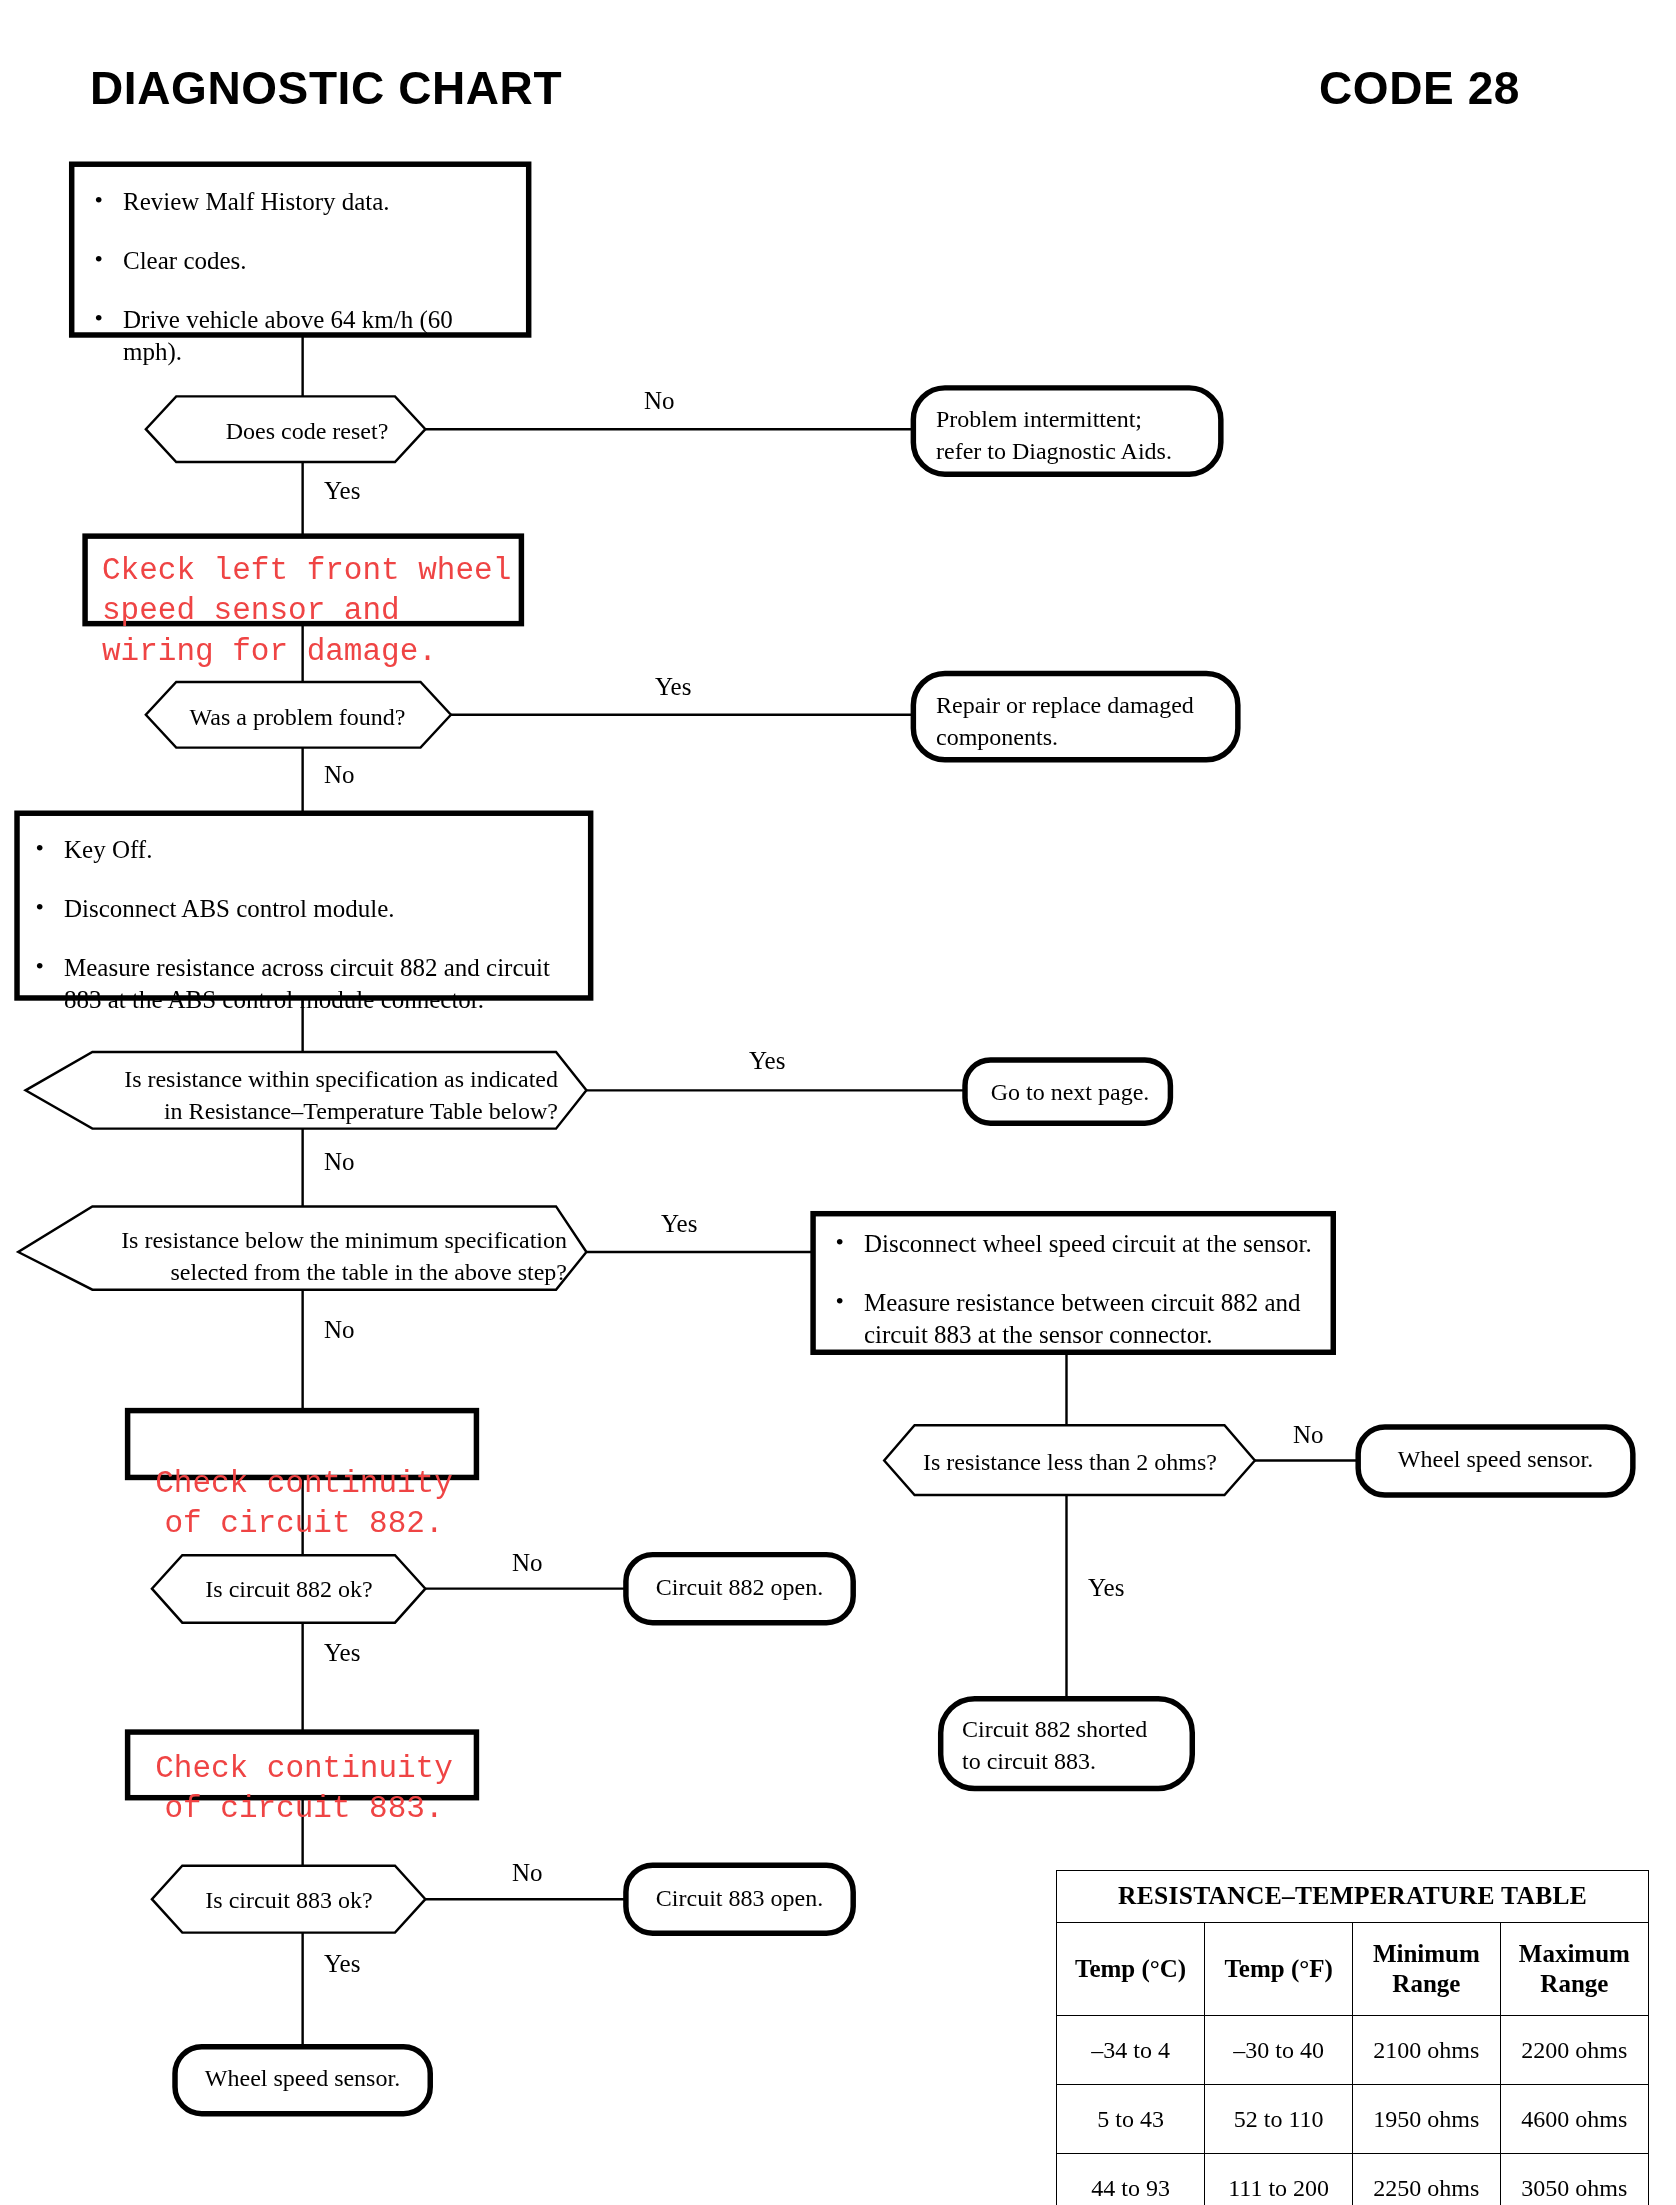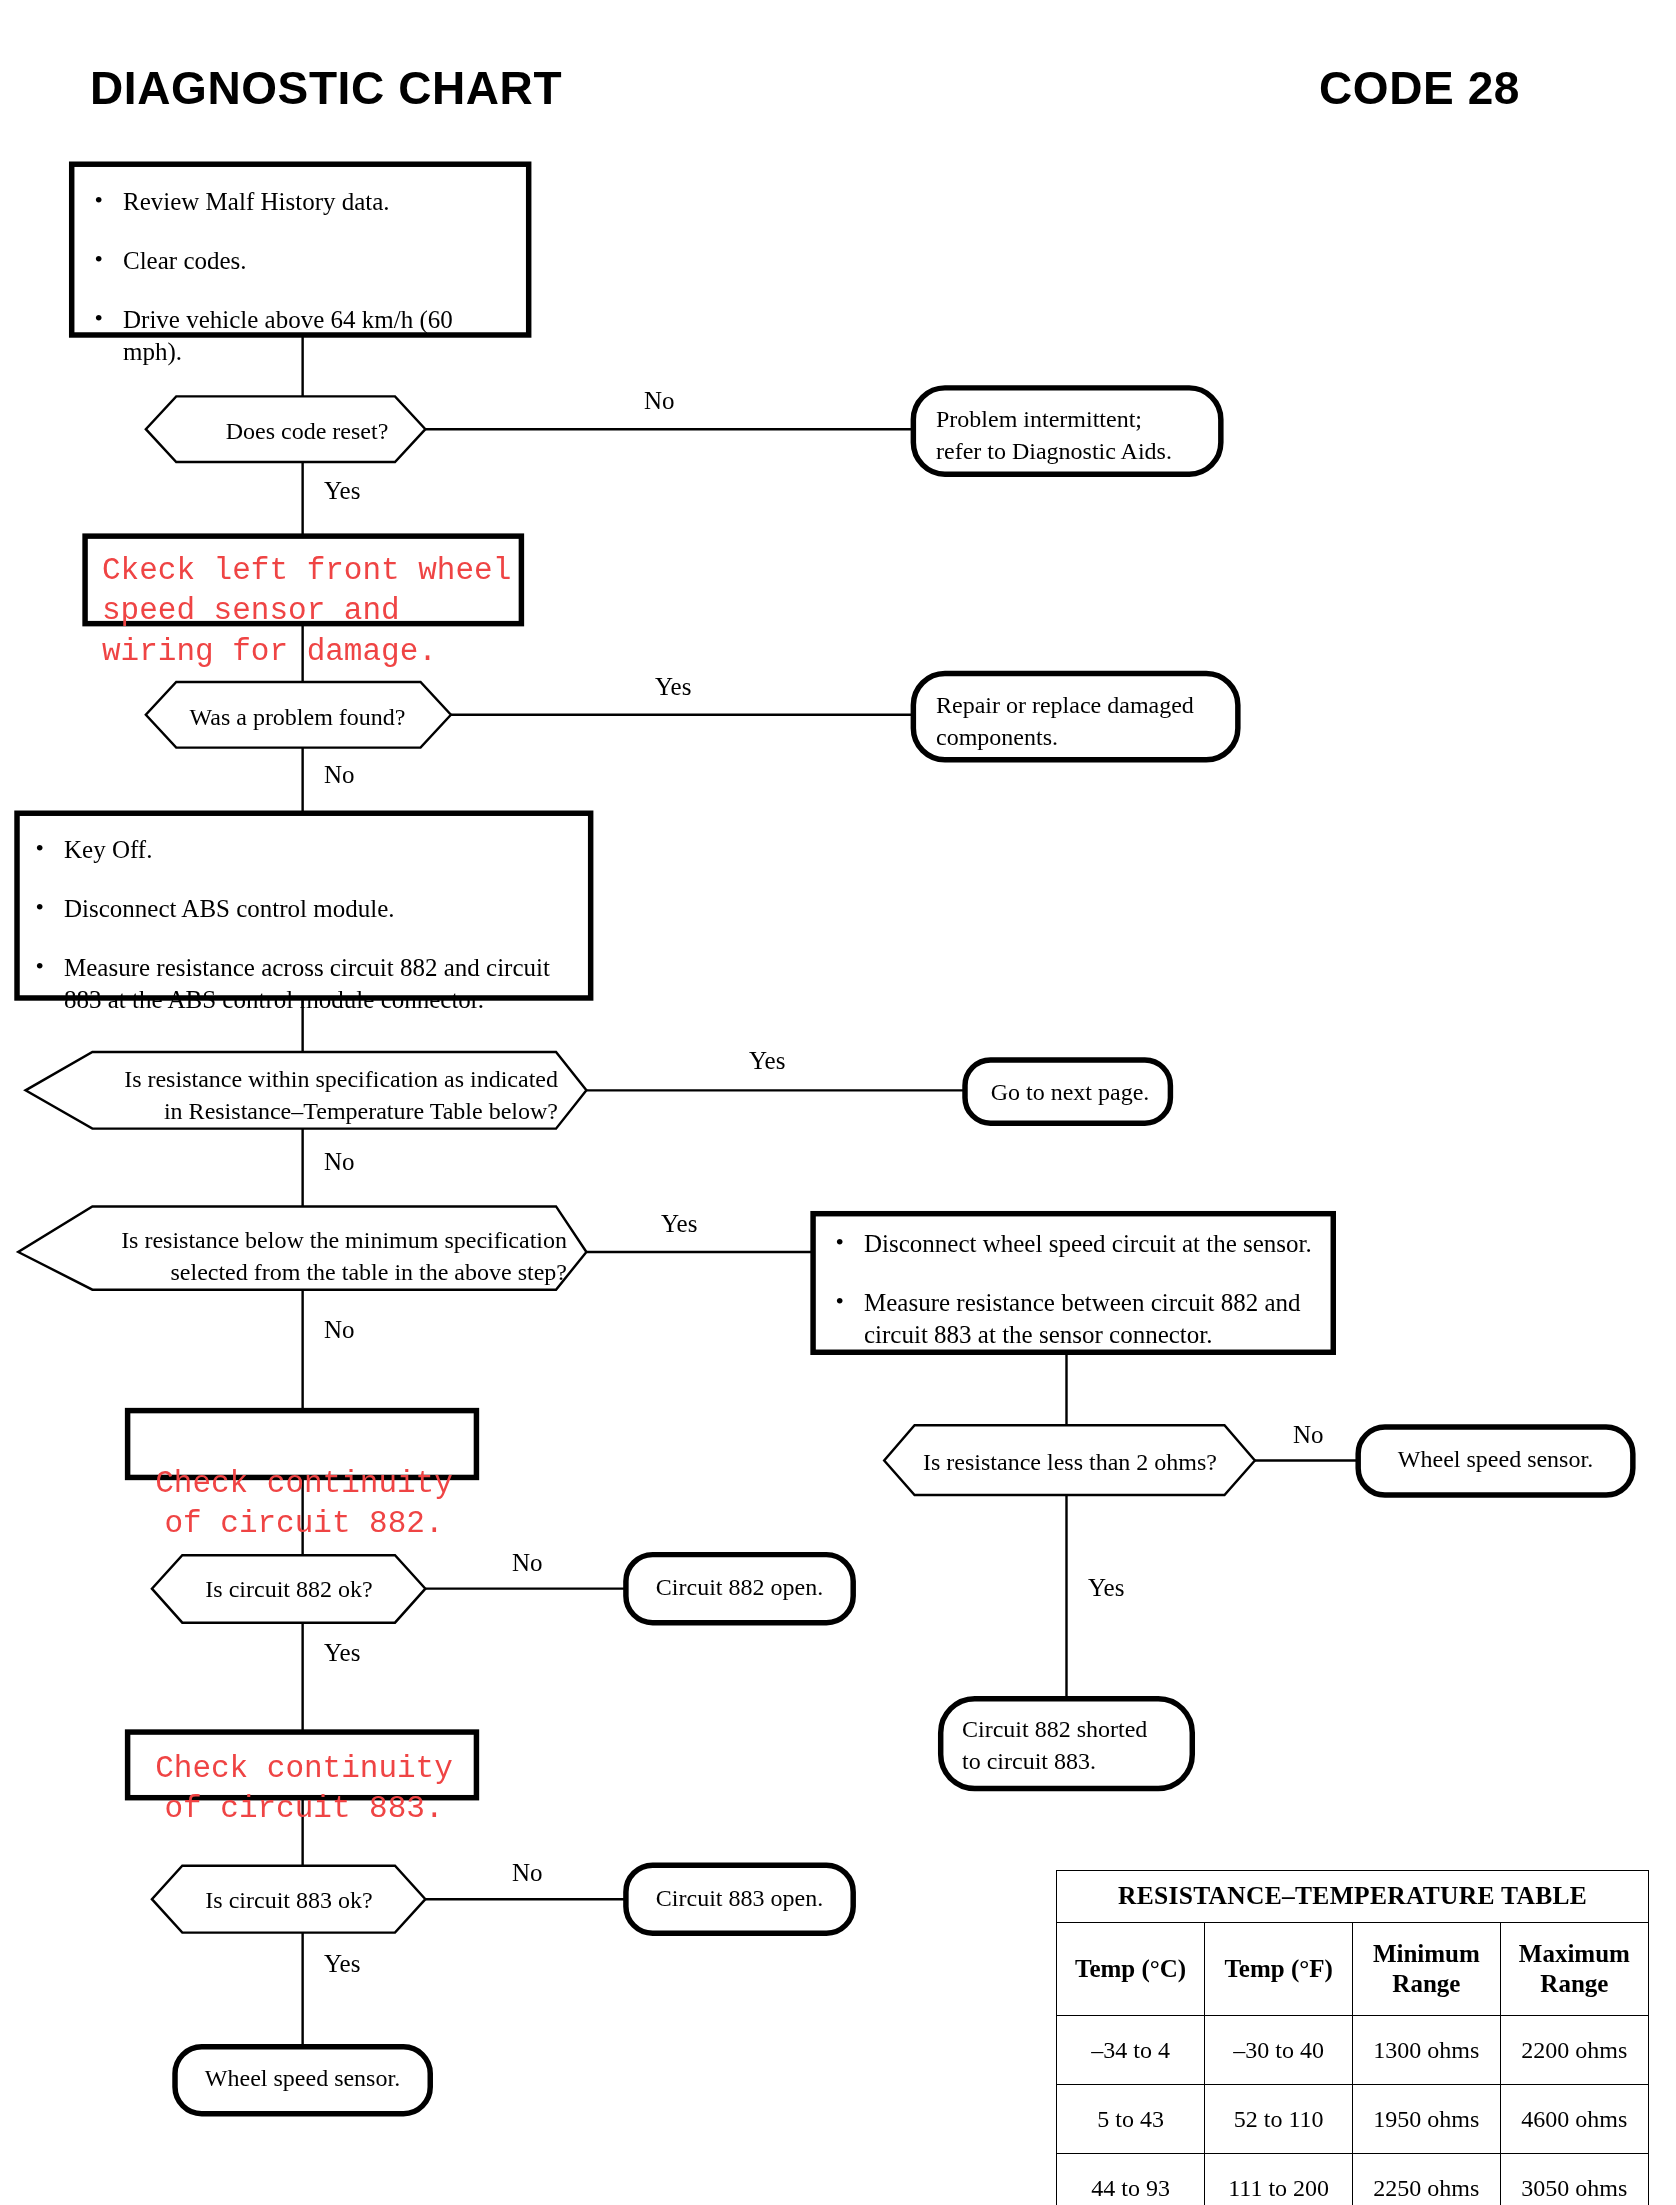--- a/index.html
+++ b/index.html
@@ -330,21 +330,21 @@
           <th class="colhead">
             <span>Maximum</span><br>
             <span>Range</span>
           </th>
         </tr>
       </thead>
       <tbody>
         <tr>
           <td>–34 to 4</td>
           <td>–30 to 40</td>
-          <td>1300 ohms</td>
+          <td>2100 ohms</td>
           <td>2200 ohms</td>
         </tr>
         <tr>
           <td>5 to 43</td>
           <td>52 to 110</td>
           <td>1950 ohms</td>
           <td>4600 ohms</td>
         </tr>
         <tr>
           <td>44 to 93</td>

